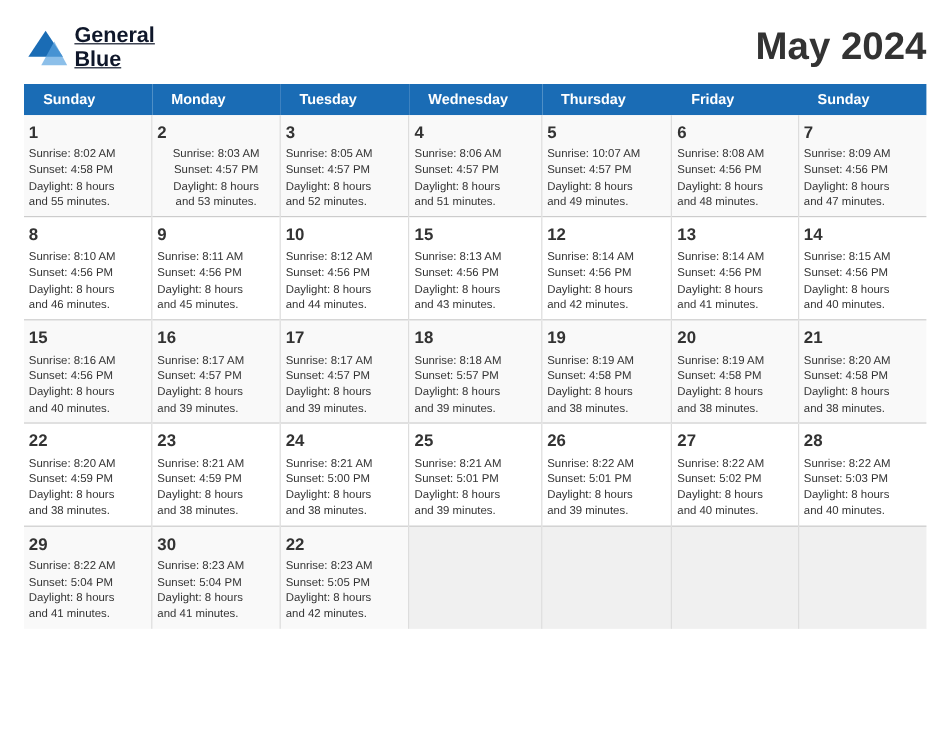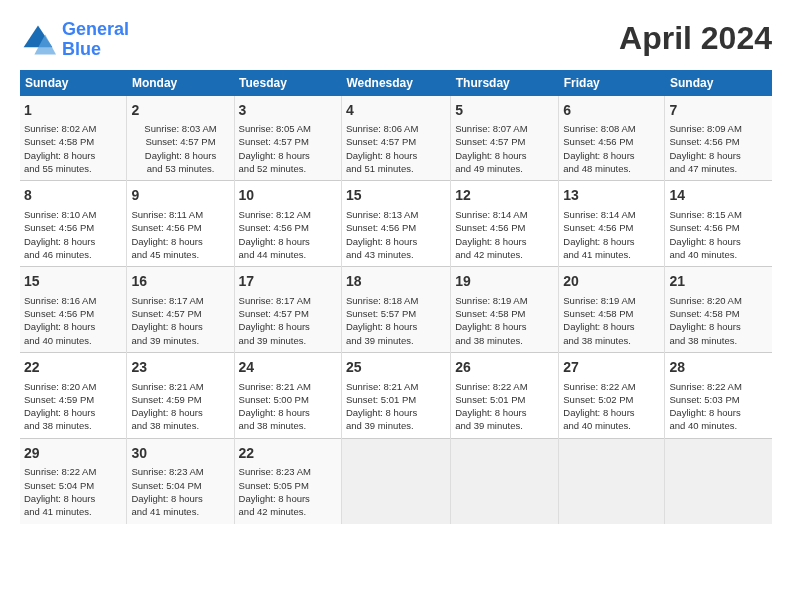--- a/index.html
+++ b/index.html
@@ -21,21 +21,22 @@
       align-items: center;
       gap: 6px;
     }
     .logo-text {
       font-size: 18px;
       font-weight: bold;
       color: #333;
       line-height: 1.1;
     }
     .logo-text span {
-      color: #3b82f6;
+      color: #0f172a;
+      text-decoration: underline;
     }
     .logo-icon {
       width: 36px;
       height: 36px;
     }
     .title-block {
       text-align: right;
     }
     .month-title {
       font-size: 32px;
@@ -47,21 +48,21 @@
       color: #555;
     }
     table {
       width: 100%;
       border-collapse: collapse;
       font-size: 10.5px;
     }
     thead tr th {
       background-color: #1a6cb5;
       color: #fff;
-      padding: 6px 5px;
+      padding: 6px 16px;
       text-align: left;
       font-size: 12px;
       font-weight: bold;
     }
     tbody tr {
       border-bottom: 1px solid #ccc;
     }
     tbody tr:last-child {
       border-bottom: none;
     }
@@ -104,21 +105,21 @@
     <svg class="logo-icon" viewBox="0 0 40 40">
       <polygon points="20,4 36,28 4,28" fill="#1a6cb5"></polygon>
       <polygon points="28,14 40,36 16,36" fill="#5ba4e0" opacity="0.7"></polygon>
     </svg>
     <div class="logo-text">
       <div><span>General</span></div>
       <div><span>Blue</span></div>
     </div>
   </div>
   <div class="title-block">
-    <div class="month-title">April 2024</div>
+    <div class="month-title">May 2024</div>
   </div>
 </div>
 
 <table>
   <thead>
     <tr id="header-row">
         <th>Sunday</th>
         <th>Monday</th>
         <th>Tuesday</th>
         <th>Wednesday</th>
@@ -152,21 +153,21 @@
         </td>
         <td>
           <span class="day-num">4</span>
           <div class="day-info" style="white-space: pre-line;">Sunrise: 8:06 AM
 Sunset: 4:57 PM
 Daylight: 8 hours
 and 51 minutes.</div>
         </td>
         <td>
           <span class="day-num">5</span>
-          <div class="day-info" style="white-space: pre-line;">Sunrise: 8:07 AM
+          <div class="day-info" style="white-space: pre-line;">Sunrise: 10:07 AM
 Sunset: 4:57 PM
 Daylight: 8 hours
 and 49 minutes.</div>
         </td>
         <td>
           <span class="day-num">6</span>
           <div class="day-info" style="white-space: pre-line;">Sunrise: 8:08 AM
 Sunset: 4:56 PM
 Daylight: 8 hours
 and 48 minutes.</div>

